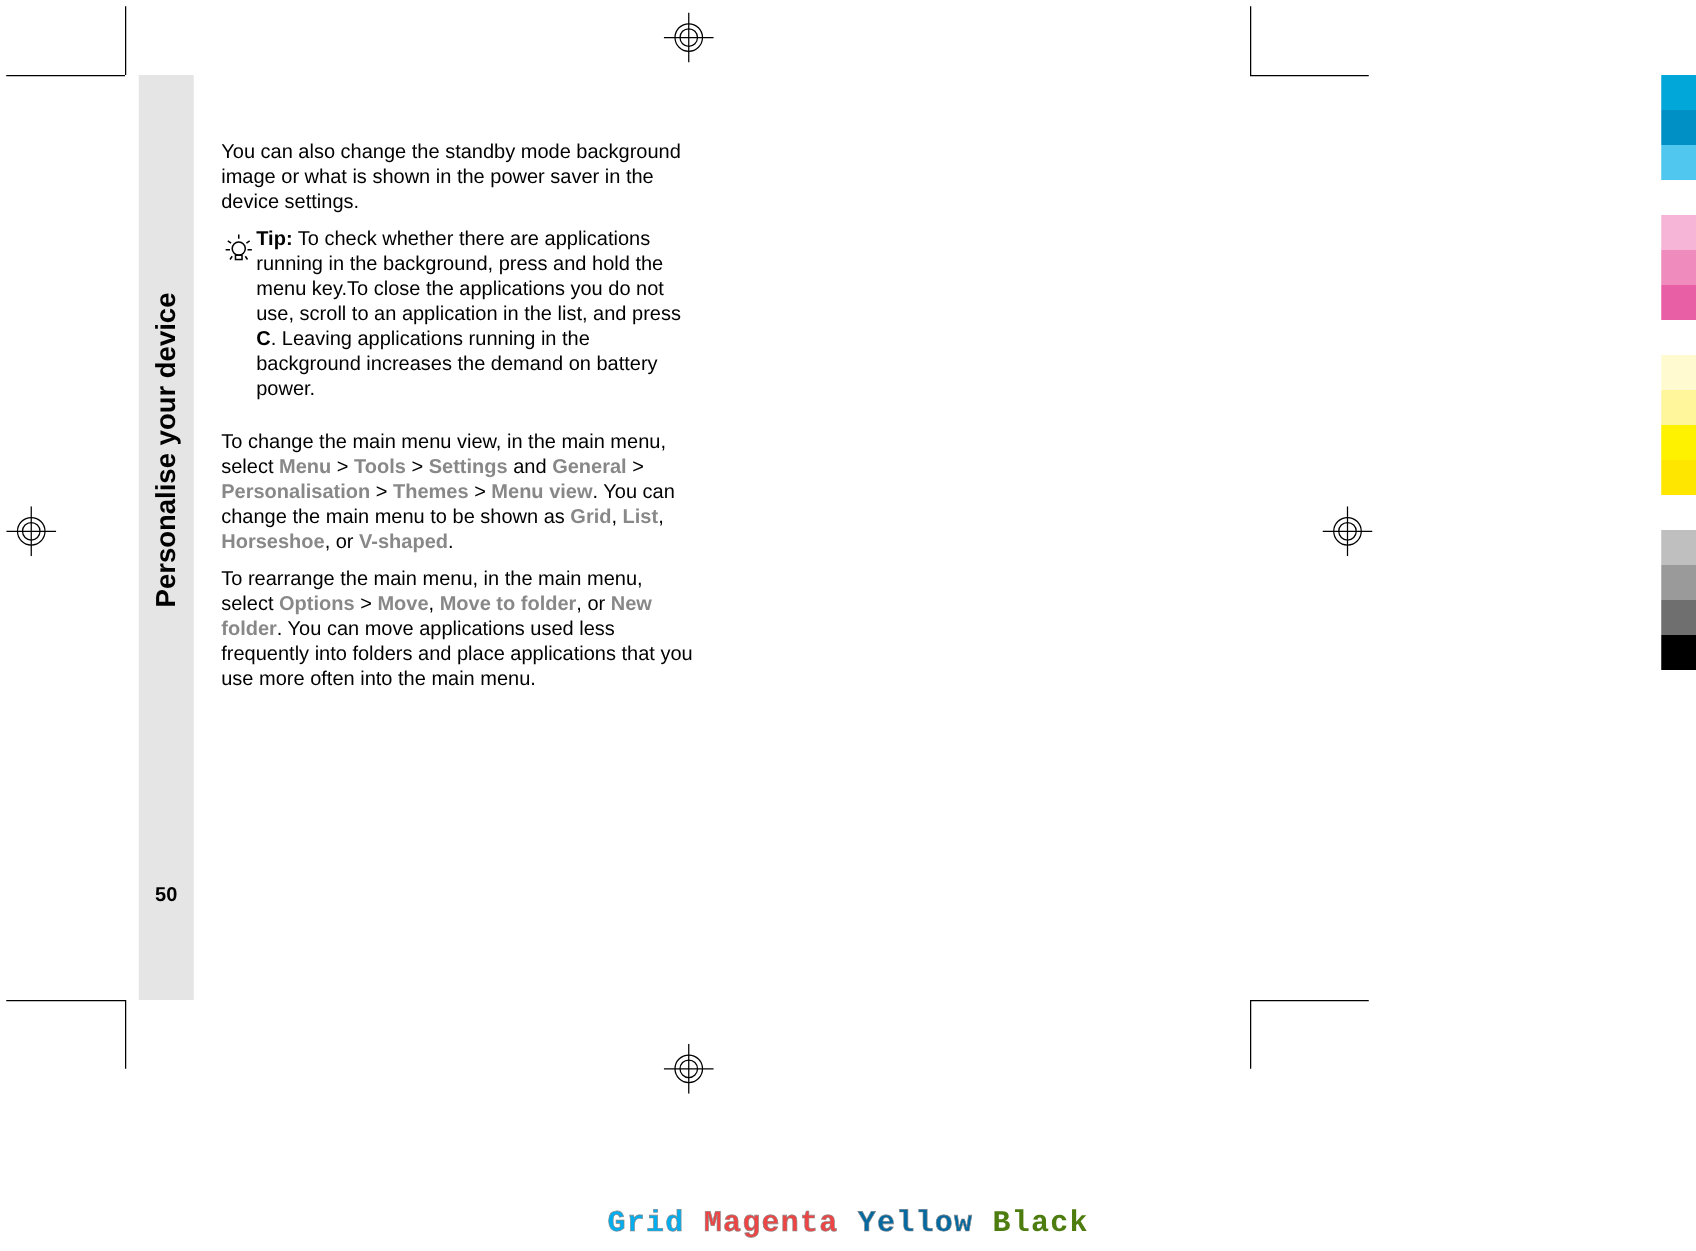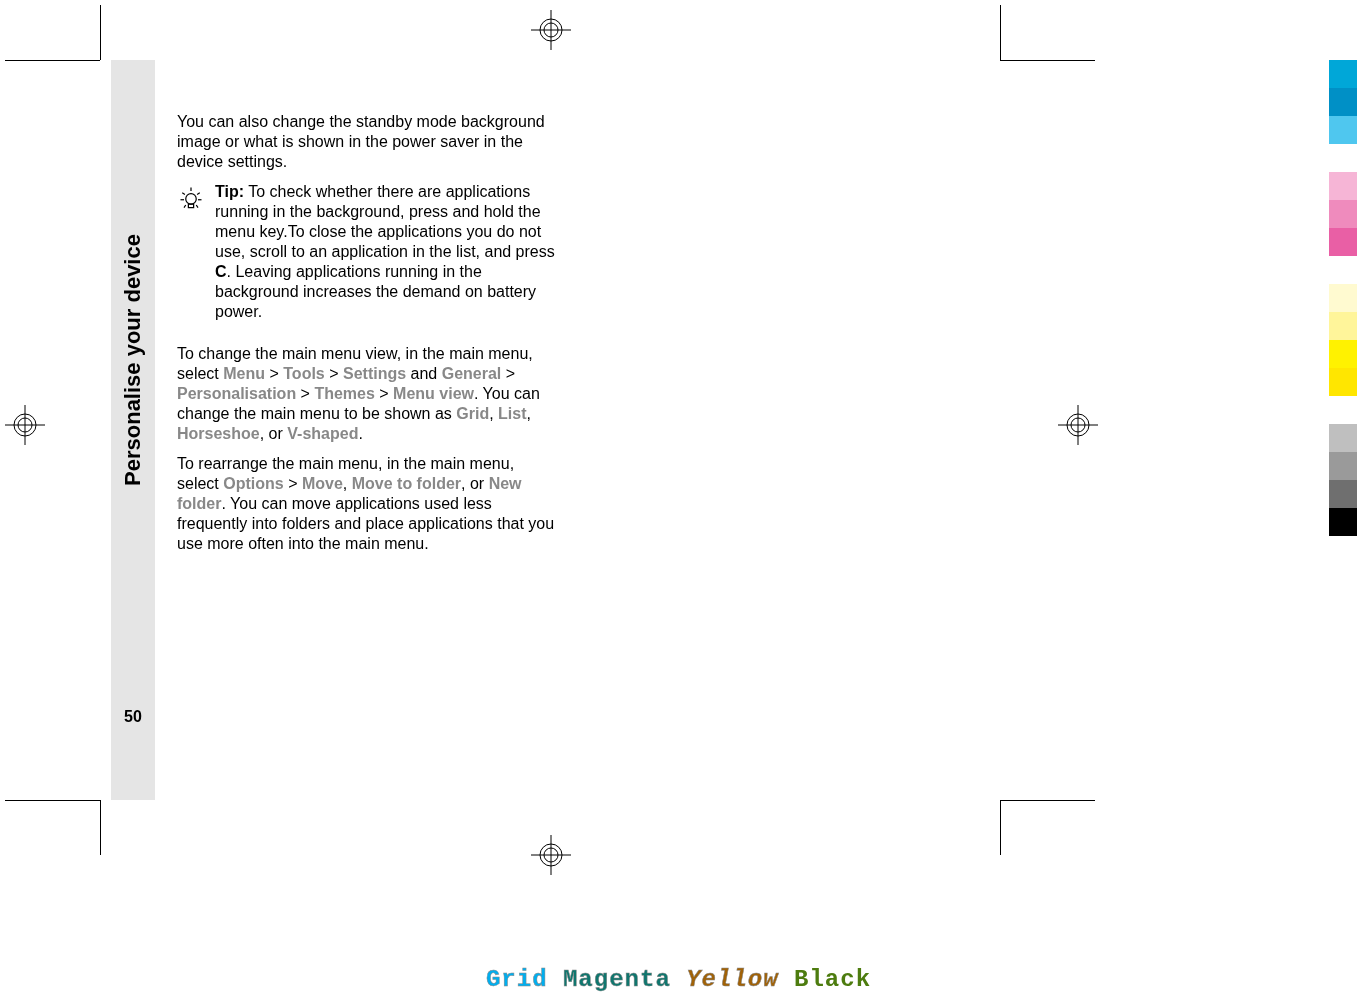--- a/index.html
+++ b/index.html
@@ -77,21 +77,21 @@
     top: 112px;
     width: 382px;
     font-size: 16px;
     line-height: 1.25;
     color: #000;
   }
   .content p { margin-bottom: 10px; }
   .tip-block {
     display: flex;
     align-items: flex-start;
-    gap: 10px;
+    gap: 0;
     margin-bottom: 22px;
   }
   .tip-icon {
     flex: 0 0 28px;
     margin-top: 2px;
   }
   .tip-icon svg { width: 28px; height: 28px; }
   .tip-text { flex: 1; }
   h2.sec {
     font-size: 28px;
@@ -109,22 +109,22 @@
     left: 0;
     right: 0;
     bottom: 8px;
     text-align: center;
     font-family: "Courier New", monospace;
     font-size: 24px;
     font-weight: 700;
     letter-spacing: 1px;
   }
   .cmyk-cyan { color: #00aeef; }
-  .cmyk-mag { color: #0f766e; }
-  .cmyk-yel { color: #a16207; font-style: italic; }
+  .cmyk-mag { color: #ef4444; }
+  .cmyk-yel { color: #0369a1; }
   .cmyk-blk { color: #4d7c0f; }
   .outline {
     -webkit-text-stroke: 0.5px #888;
   }
 </style>
 </head>
 <body>
 
 <div class="crop crop-h" style="left:5px; top:60px; width:95px;"></div>
 <div class="crop crop-v" style="left:100px; top:5px; height:55px;"></div>

